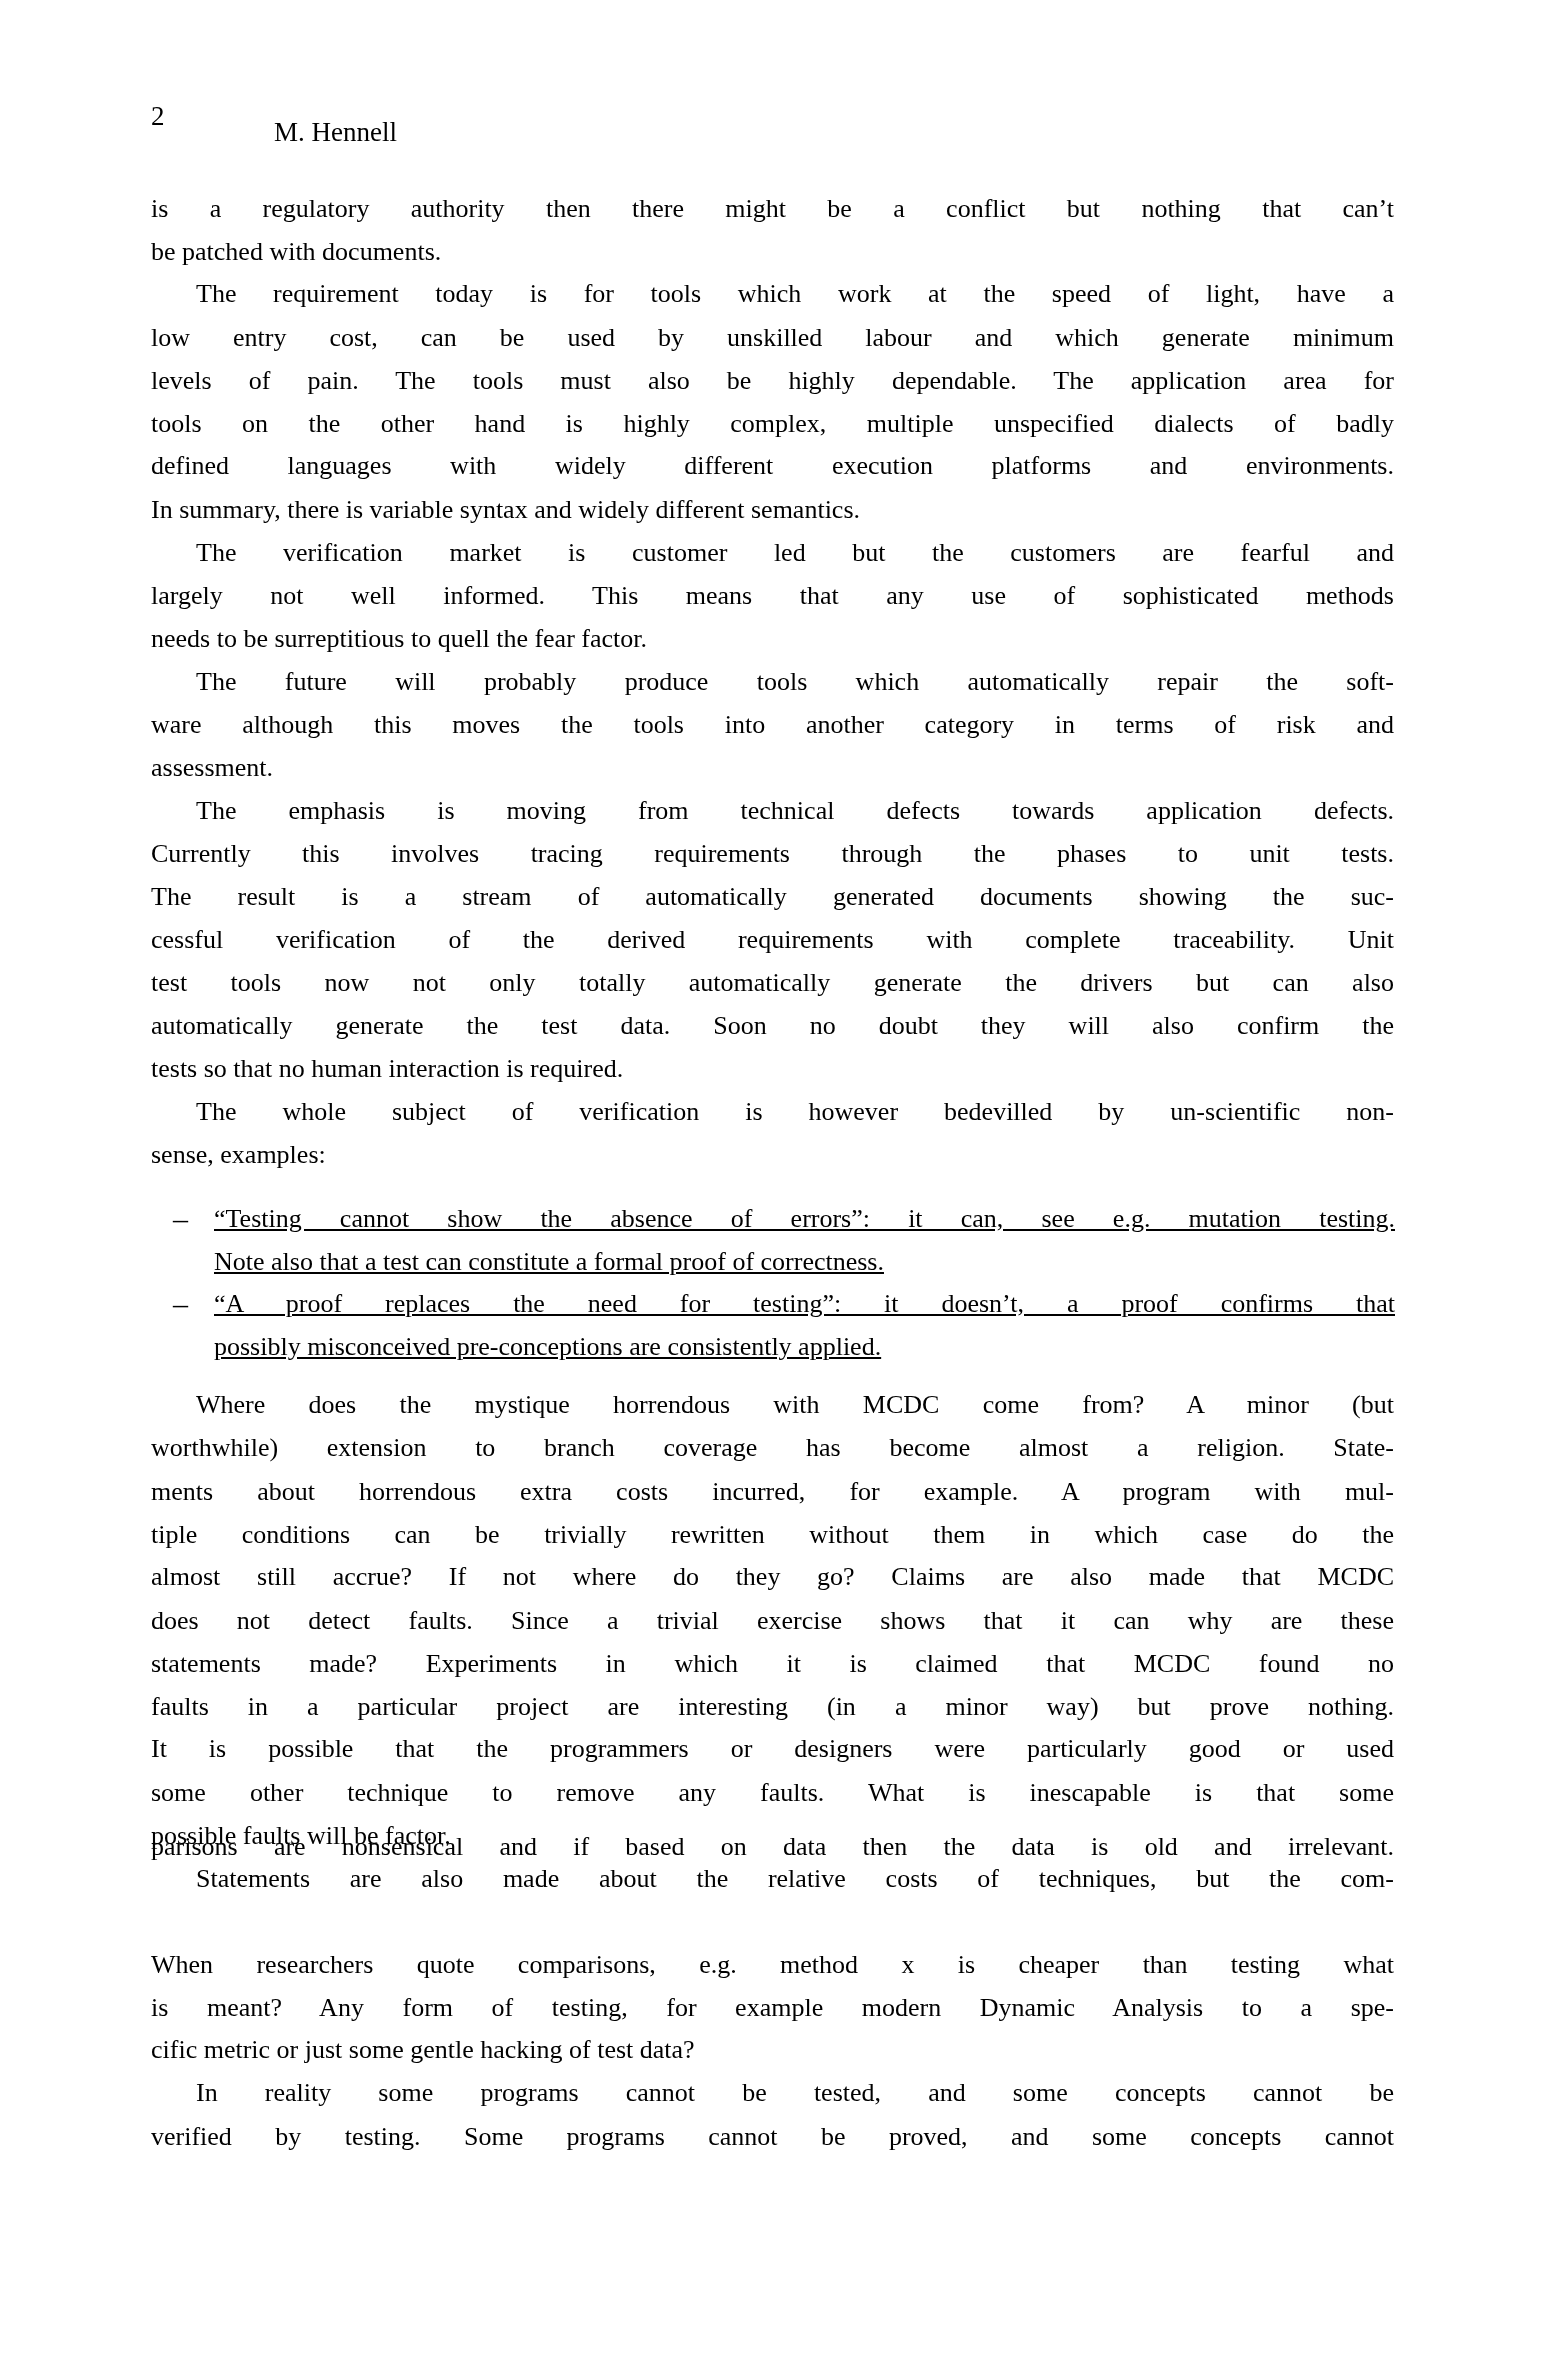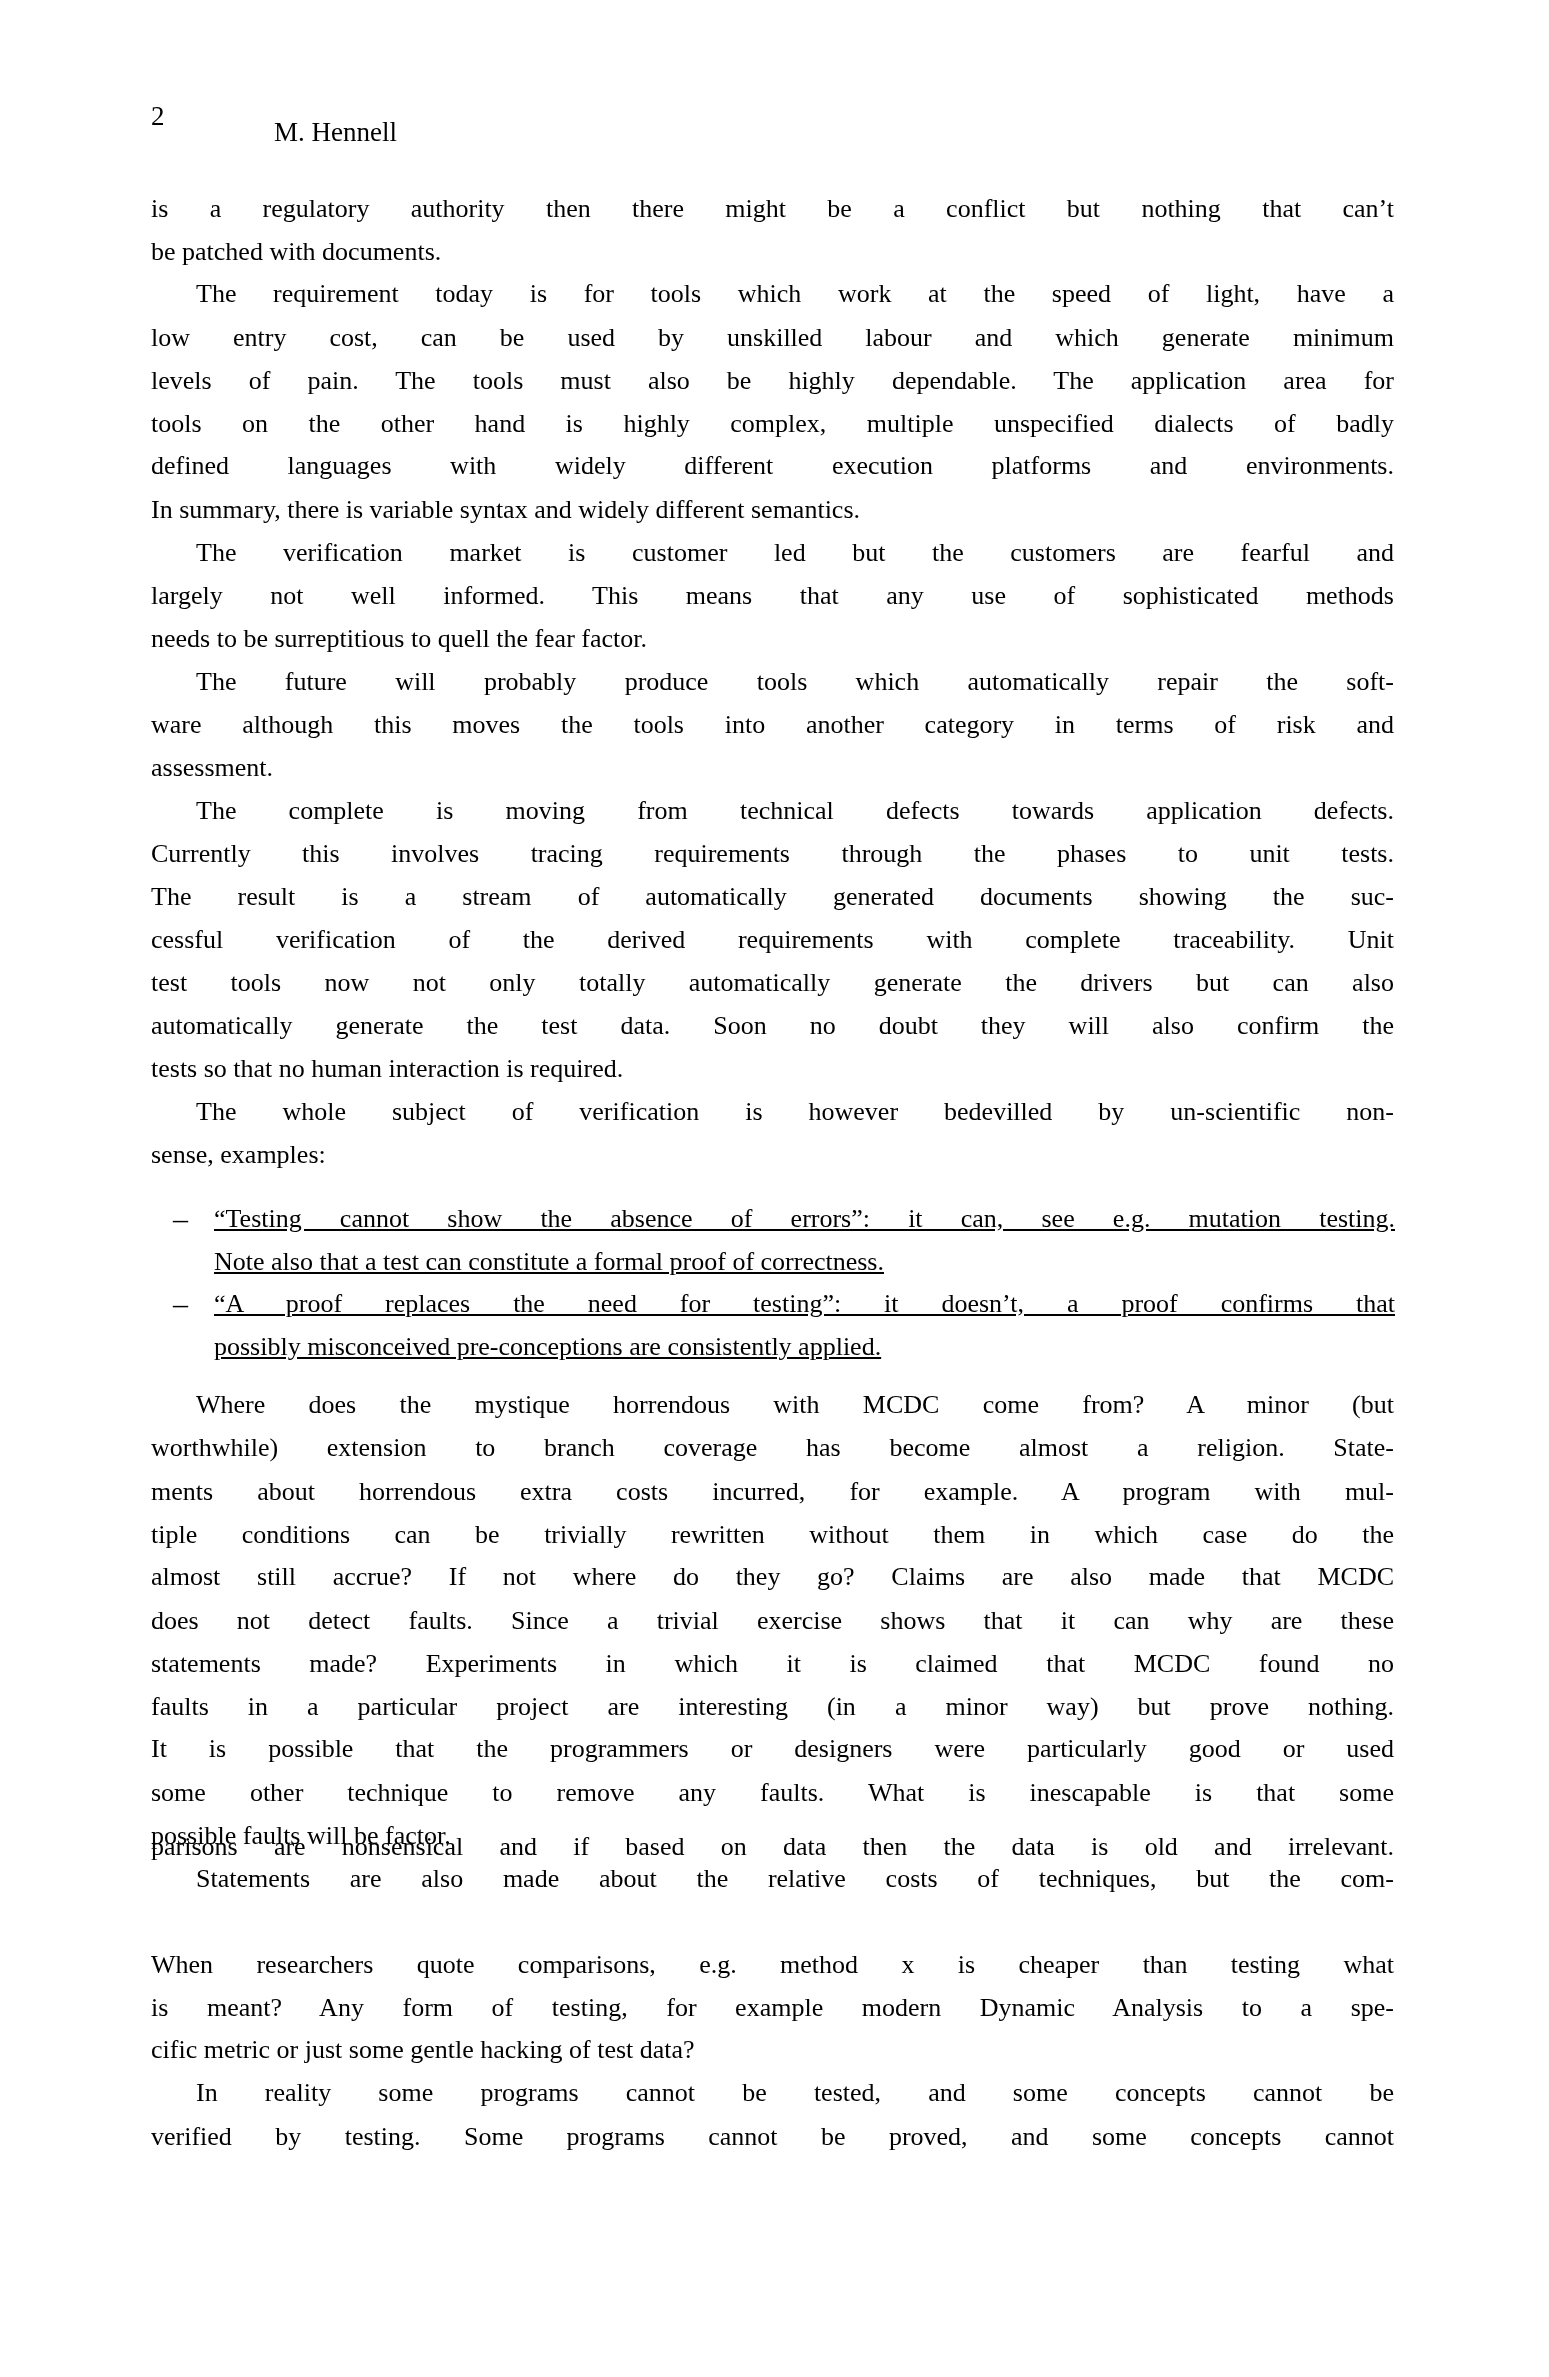--- a/index.html
+++ b/index.html
@@ -37,21 +37,21 @@
     <div class="ln" style="top:488px">In summary, there is variable syntax and widely different semantics.</div>
 
     <div class="ln just indent" style="top:531px">The verification market is customer led but the customers are fearful and</div>
     <div class="ln just" style="top:574px">largely not well informed. This means that any use of sophisticated methods</div>
     <div class="ln" style="top:617px">needs to be surreptitious to quell the fear factor.</div>
 
     <div class="ln just indent" style="top:660px">The future will probably produce tools which automatically repair the soft-</div>
     <div class="ln just" style="top:703px">ware although this moves the tools into another category in terms of risk and</div>
     <div class="ln" style="top:746px">assessment.</div>
 
-    <div class="ln just indent" style="top:789px">The complete is moving from technical defects towards application defects.</div>
+    <div class="ln just indent" style="top:789px">The emphasis is moving from technical defects towards application defects.</div>
     <div class="ln just" style="top:832px">Currently this involves tracing requirements through the phases to unit tests.</div>
     <div class="ln just" style="top:875px">The result is a stream of automatically generated documents showing the suc-</div>
     <div class="ln just" style="top:918px">cessful verification of the derived requirements with complete traceability. Unit</div>
     <div class="ln just" style="top:961px">test tools now not only totally automatically generate the drivers but can also</div>
     <div class="ln just" style="top:1004px">automatically generate the test data. Soon no doubt they will also confirm the</div>
     <div class="ln" style="top:1047px">tests so that no human interaction is required.</div>
 
     <div class="ln just indent" style="top:1090px">The whole subject of verification is however bedevilled by un-scientific non-</div>
     <div class="ln" style="top:1133px">sense, examples:</div>
 

